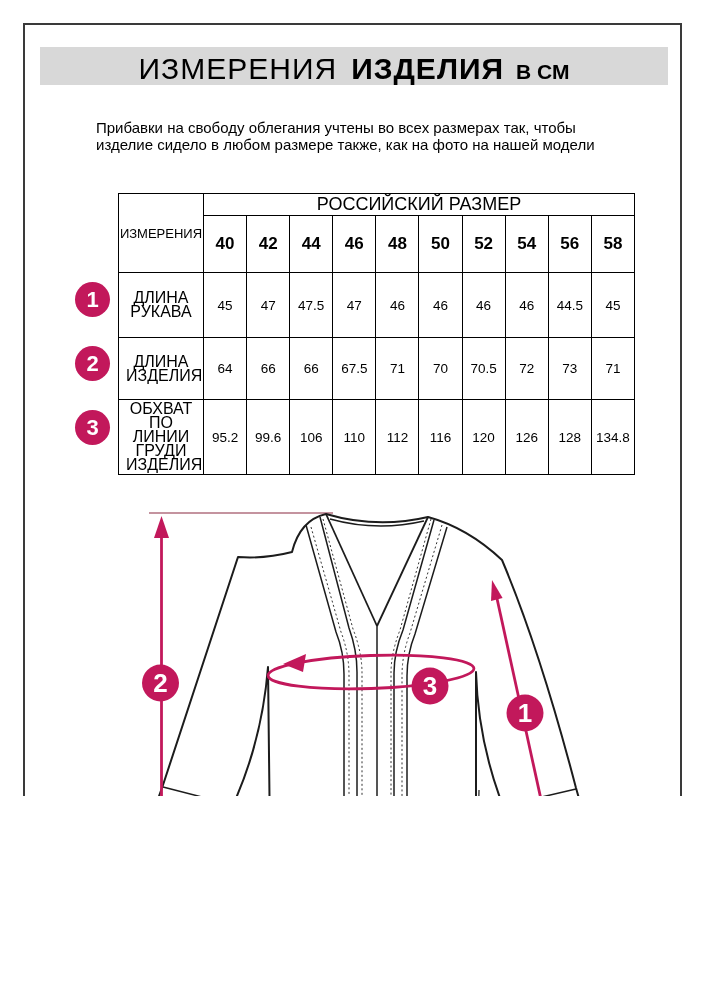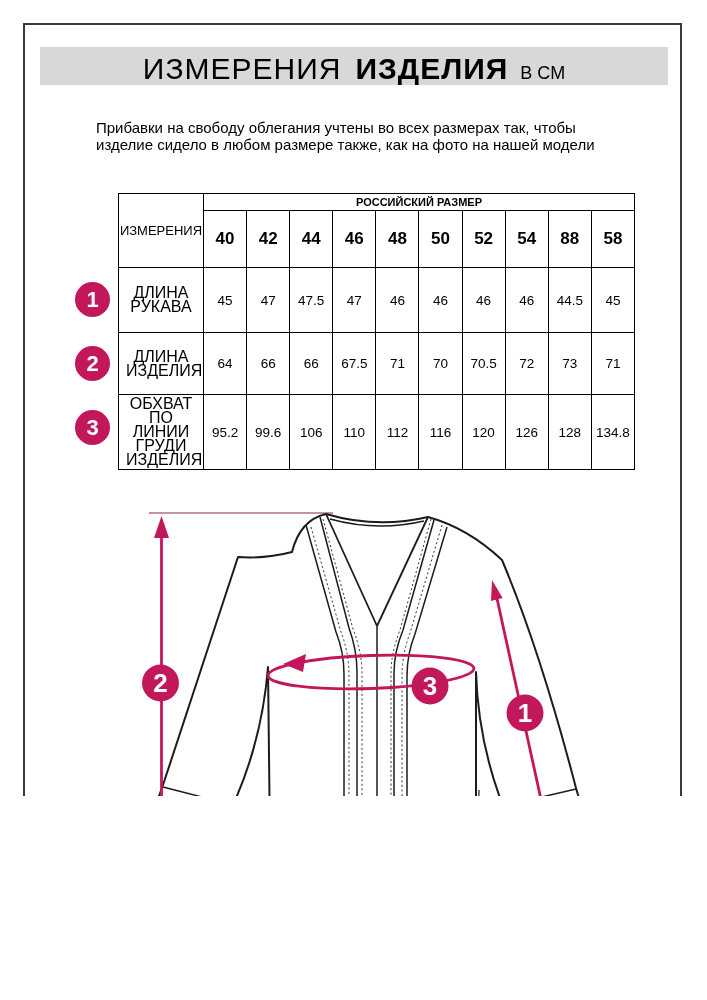--- a/index.html
+++ b/index.html
@@ -8,33 +8,33 @@
   .page { position:relative; width:707px; height:796px; background:#fff; overflow:hidden; }
 
   .frame { position:absolute; left:23px; top:23px; width:659px; height:954px;
            border:2px solid #3a3a3a; }
 
   .titlebar { position:absolute; left:40px; top:47px; width:628px; height:38px;
               background:#d8d8d8; display:flex; align-items:baseline; justify-content:center;
               padding-top:5px; }
   .titlebar .t-main { font-size:30px; font-weight:400; letter-spacing:1px; }
   .titlebar .t-emph { font-size:30px; font-weight:700; letter-spacing:1px; margin-left:14px; }
-  .titlebar .t-unit { font-size:18px; font-weight:400; margin-left:12px; }
+  .titlebar .t-unit { font-size:21px; font-weight:700; margin-left:12px; }
 
   .product-code { position:absolute; left:0; top:92px; width:707px; text-align:center;
                   font-size:20px; }
   .note { position:absolute; left:50%; top:119px; transform:translateX(-50%);
           width:515px; font-size:15px; line-height:17px; }
 
   table.size-table { position:absolute; left:118px; top:193px; width:516px;
                      border-collapse:collapse; table-layout:fixed; }
   .size-table td, .size-table th { border:1px solid #000; text-align:center;
                                    vertical-align:middle; background:#fff; }
   .size-table .corner { font-size:13px; }
-  .size-table .ghead  { font-size:11px; height:17px; padding:0; font-weight:700; }
+  .size-table .ghead  { font-size:18px; height:17px; padding:0; font-weight:400; }
   .size-table .size   { font-size:17px; font-weight:700; height:57px; }
   .size-table .rlabel { font-size:16px; line-height:14px; padding:2px 7px; }
   .size-table .val    { font-size:13.5px; }
   .row-h1 td { height:65px; }
   .row-h2 td { height:62px; }
   .row-h3 td { height:66px;margin-top:16px; }
 
   .marker { position:absolute; left:75px; width:35px; height:35px; border-radius:50%;
             background:#c2185b; color:#fff; font-weight:700; font-size:22px;
             display:flex; align-items:center; justify-content:center; }
@@ -81,21 +81,21 @@
     </tr>
     <tr>
       <th class="size">40</th>
       <th class="size">42</th>
       <th class="size">44</th>
       <th class="size">46</th>
       <th class="size">48</th>
       <th class="size">50</th>
       <th class="size">52</th>
       <th class="size">54</th>
-      <th class="size">88</th>
+      <th class="size">56</th>
       <th class="size">58</th>
     </tr>
     <tr class="row-h1">
       <td class="rlabel">ДЛИНА РУКАВА</td>
       <td class="val">45</td>
       <td class="val">47</td>
       <td class="val">47.5</td>
       <td class="val">47</td>
       <td class="val">46</td>
       <td class="val">46</td>

